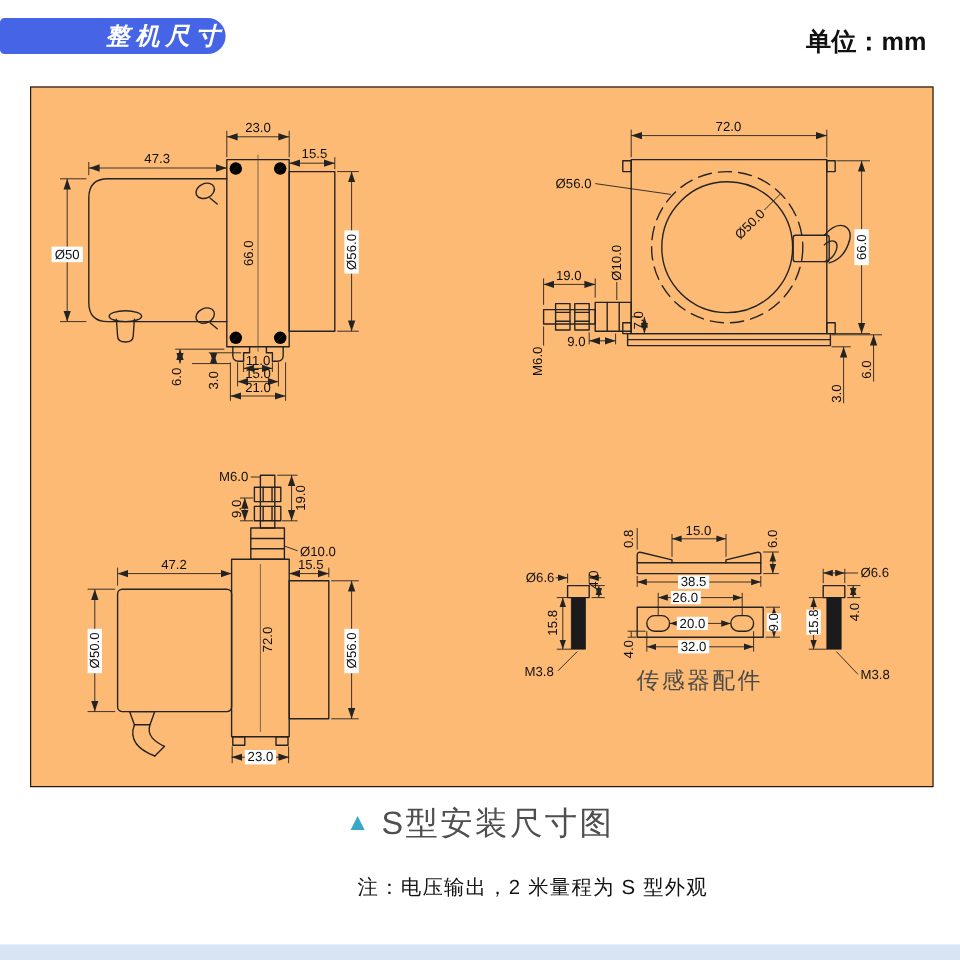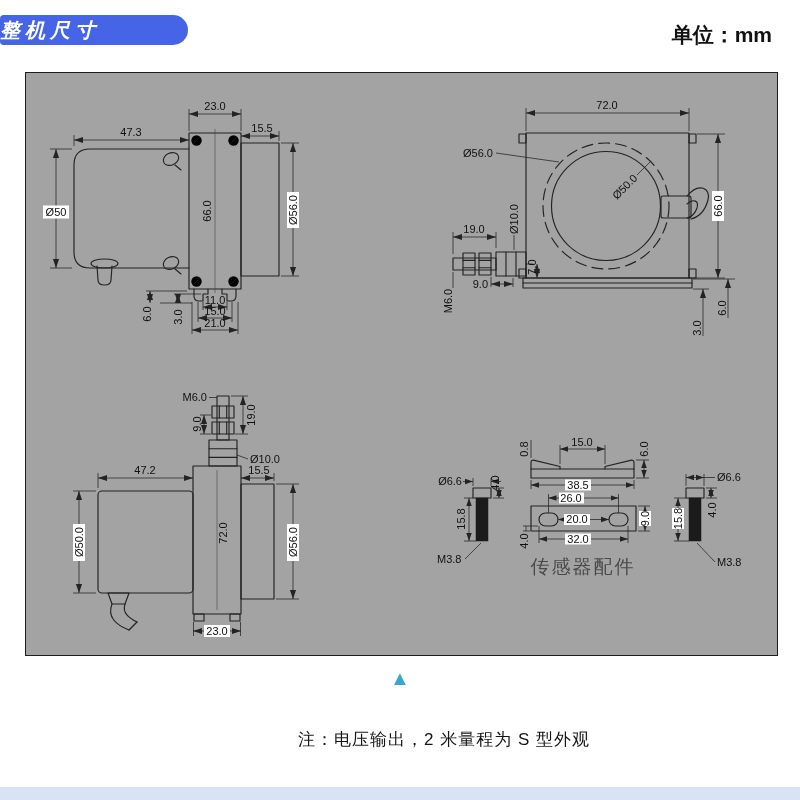--- a/index.html
+++ b/index.html
@@ -1,21 +1,21 @@
 <!DOCTYPE html>
 <html><head>
 <meta charset="utf-8">
 <style>
   html,body{margin:0;padding:0;background:#fff;}
   .page{position:relative;width:800px;height:800px;background:#fff;overflow:hidden;font-family:"Liberation Sans",sans-serif;}
   .badge{position:absolute;left:0;top:15px;width:188px;height:30px;background:#4565e6;color:#fff;
-         border-radius:4px 16px 16px 4px;display:flex;align-items:center;justify-content:flex-start;
+         border-radius:4px 16px 16px 4px;display:flex;align-items:center;justify-content:flex-end;
          font-family:"Liberation Serif",serif;font-style:italic;font-weight:bold;font-size:20px;letter-spacing:5px;}
   .unit{position:absolute;right:28px;top:21px;font-size:21px;font-weight:bold;color:#111;}
-  .board{position:absolute;left:25px;top:72px;width:751px;height:582px;border:1.5px solid #1c1c1c;background:#a3a3a3;}
+  .board{position:absolute;left:25px;top:72px;width:751px;height:582px;border:1.5px solid #1c1c1c;background:#fdba74;}
   svg.drw{position:absolute;overflow:visible;}
   .g-ol > *{stroke:#232323;fill:none;stroke-width:1.15;stroke-linejoin:round;stroke-linecap:round;}
   .g-dl line, .g-dl path{stroke:#232323;fill:none;stroke-width:.75;}
   .cl{stroke:#3a3a3a;stroke-width:.55;}
   .fb{fill:#1b1b1b;stroke:#1b1b1b;stroke-width:.5;}
   svg text{font-size:11px;fill:#111;font-family:"Liberation Sans",sans-serif;}
   text.zh{font-size:19px;fill:#4a4a4a;letter-spacing:2px;}
   .bgw{fill:#ffffff;stroke:none;}
   .caption{position:absolute;left:0;top:668px;width:100%;display:flex;justify-content:center;align-items:center;gap:10px;}
   .caption .tri{color:#38a7ca;font-size:20px;line-height:1;}
@@ -438,19 +438,20 @@
       <g class="g-dl">
         <line x1="284" y1="126" x2="266" y2="107"></line>
         <text x="286" y="130" text-anchor="start">M3.8</text>
       </g>
     </svg>
 
   </div>
 
   <div class="caption">
     <span class="tri">▲</span>
+    <span class="txt">S型安装尺寸图</span>
   </div>
 
   <div class="note">注：电压输出，2 米量程为 S 型外观</div>
 
   <div class="bottom-bar"></div>
 
 </div>
 
 </body></html>

